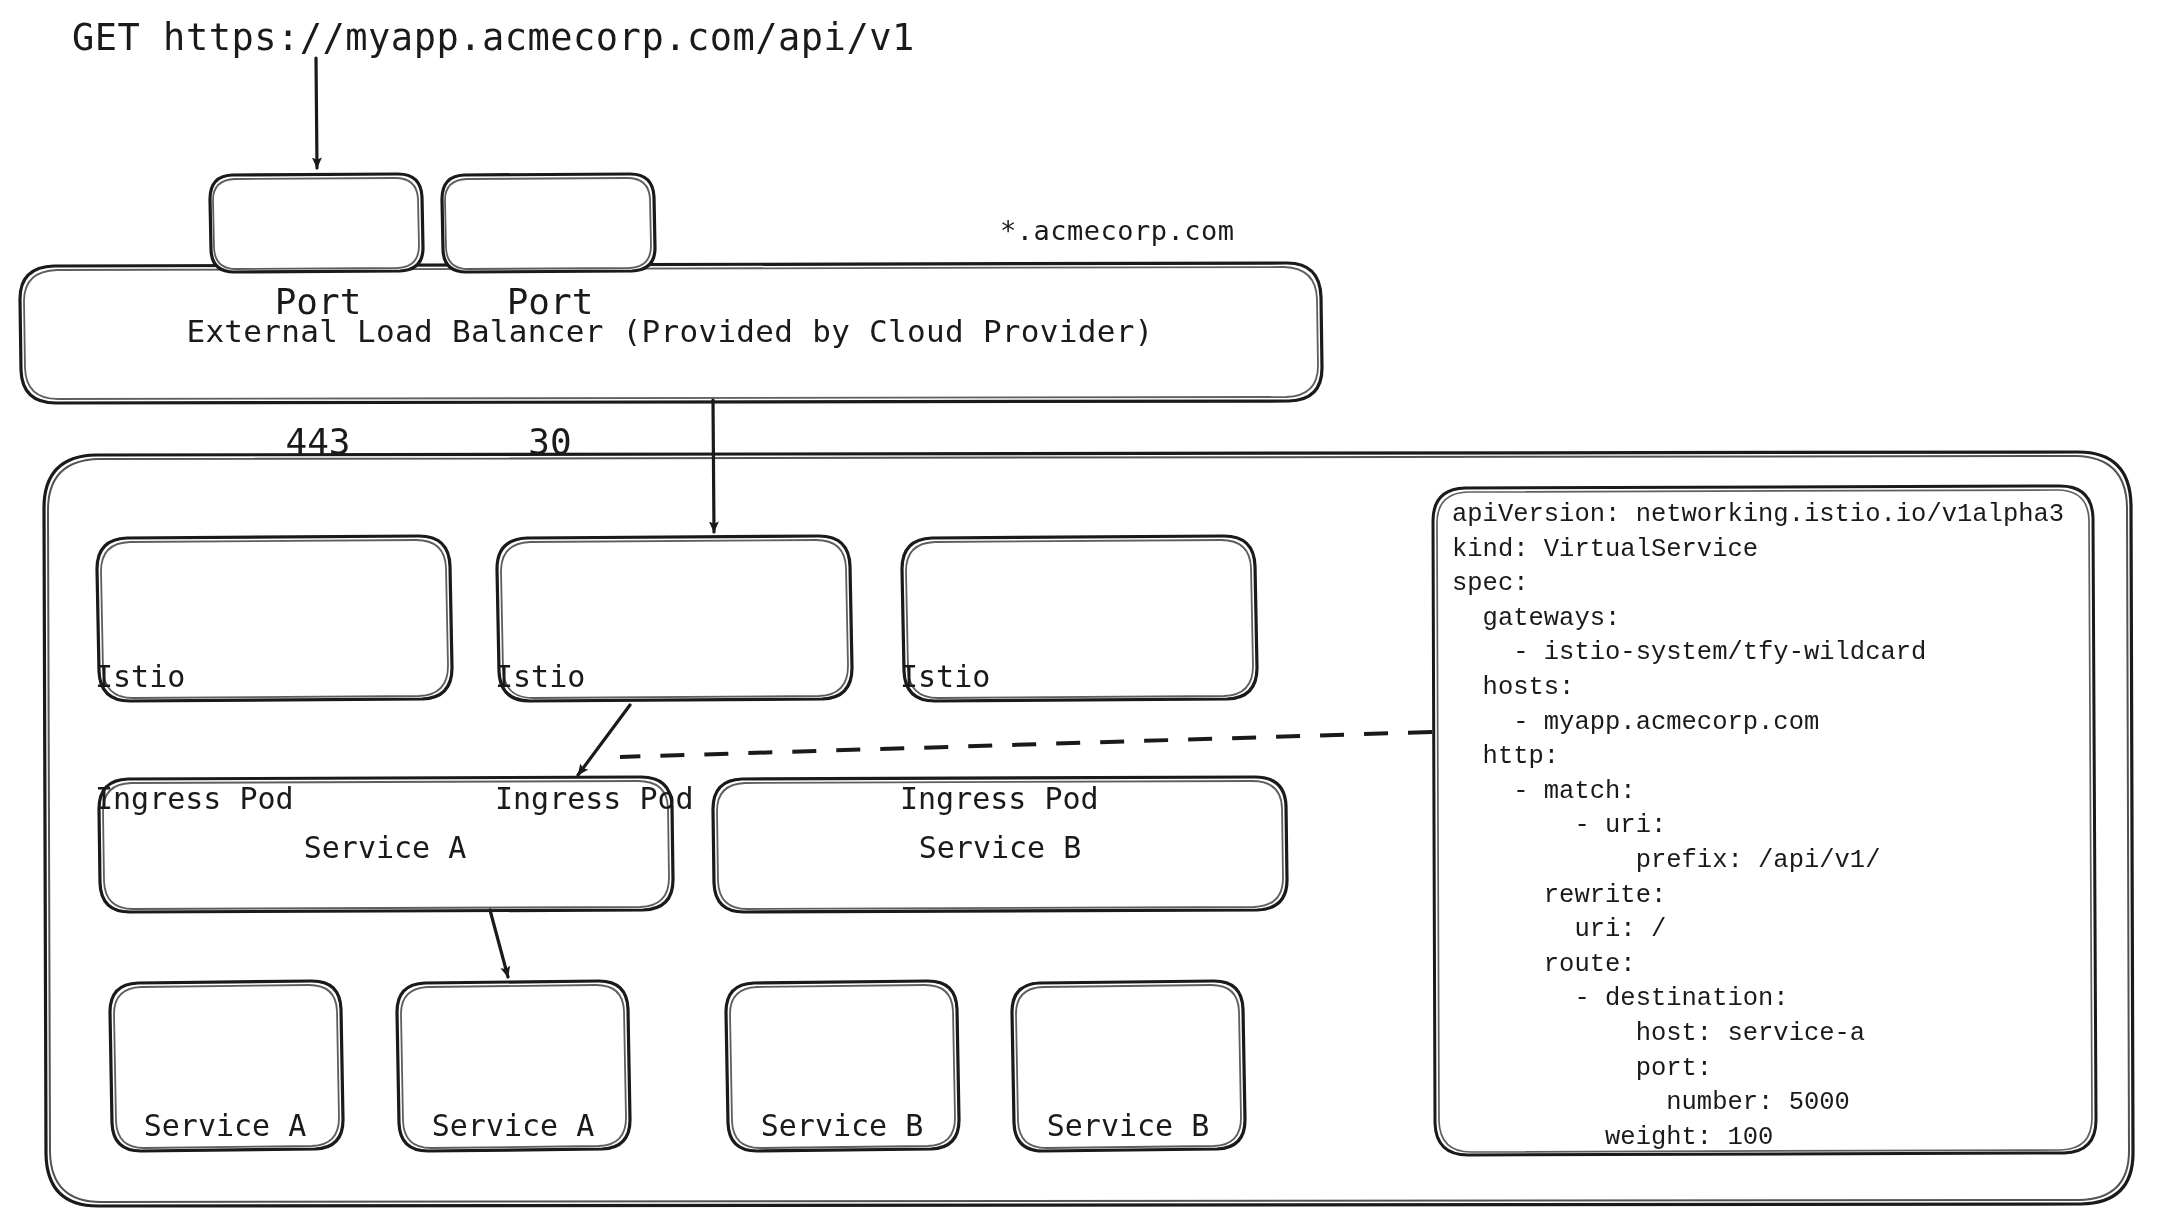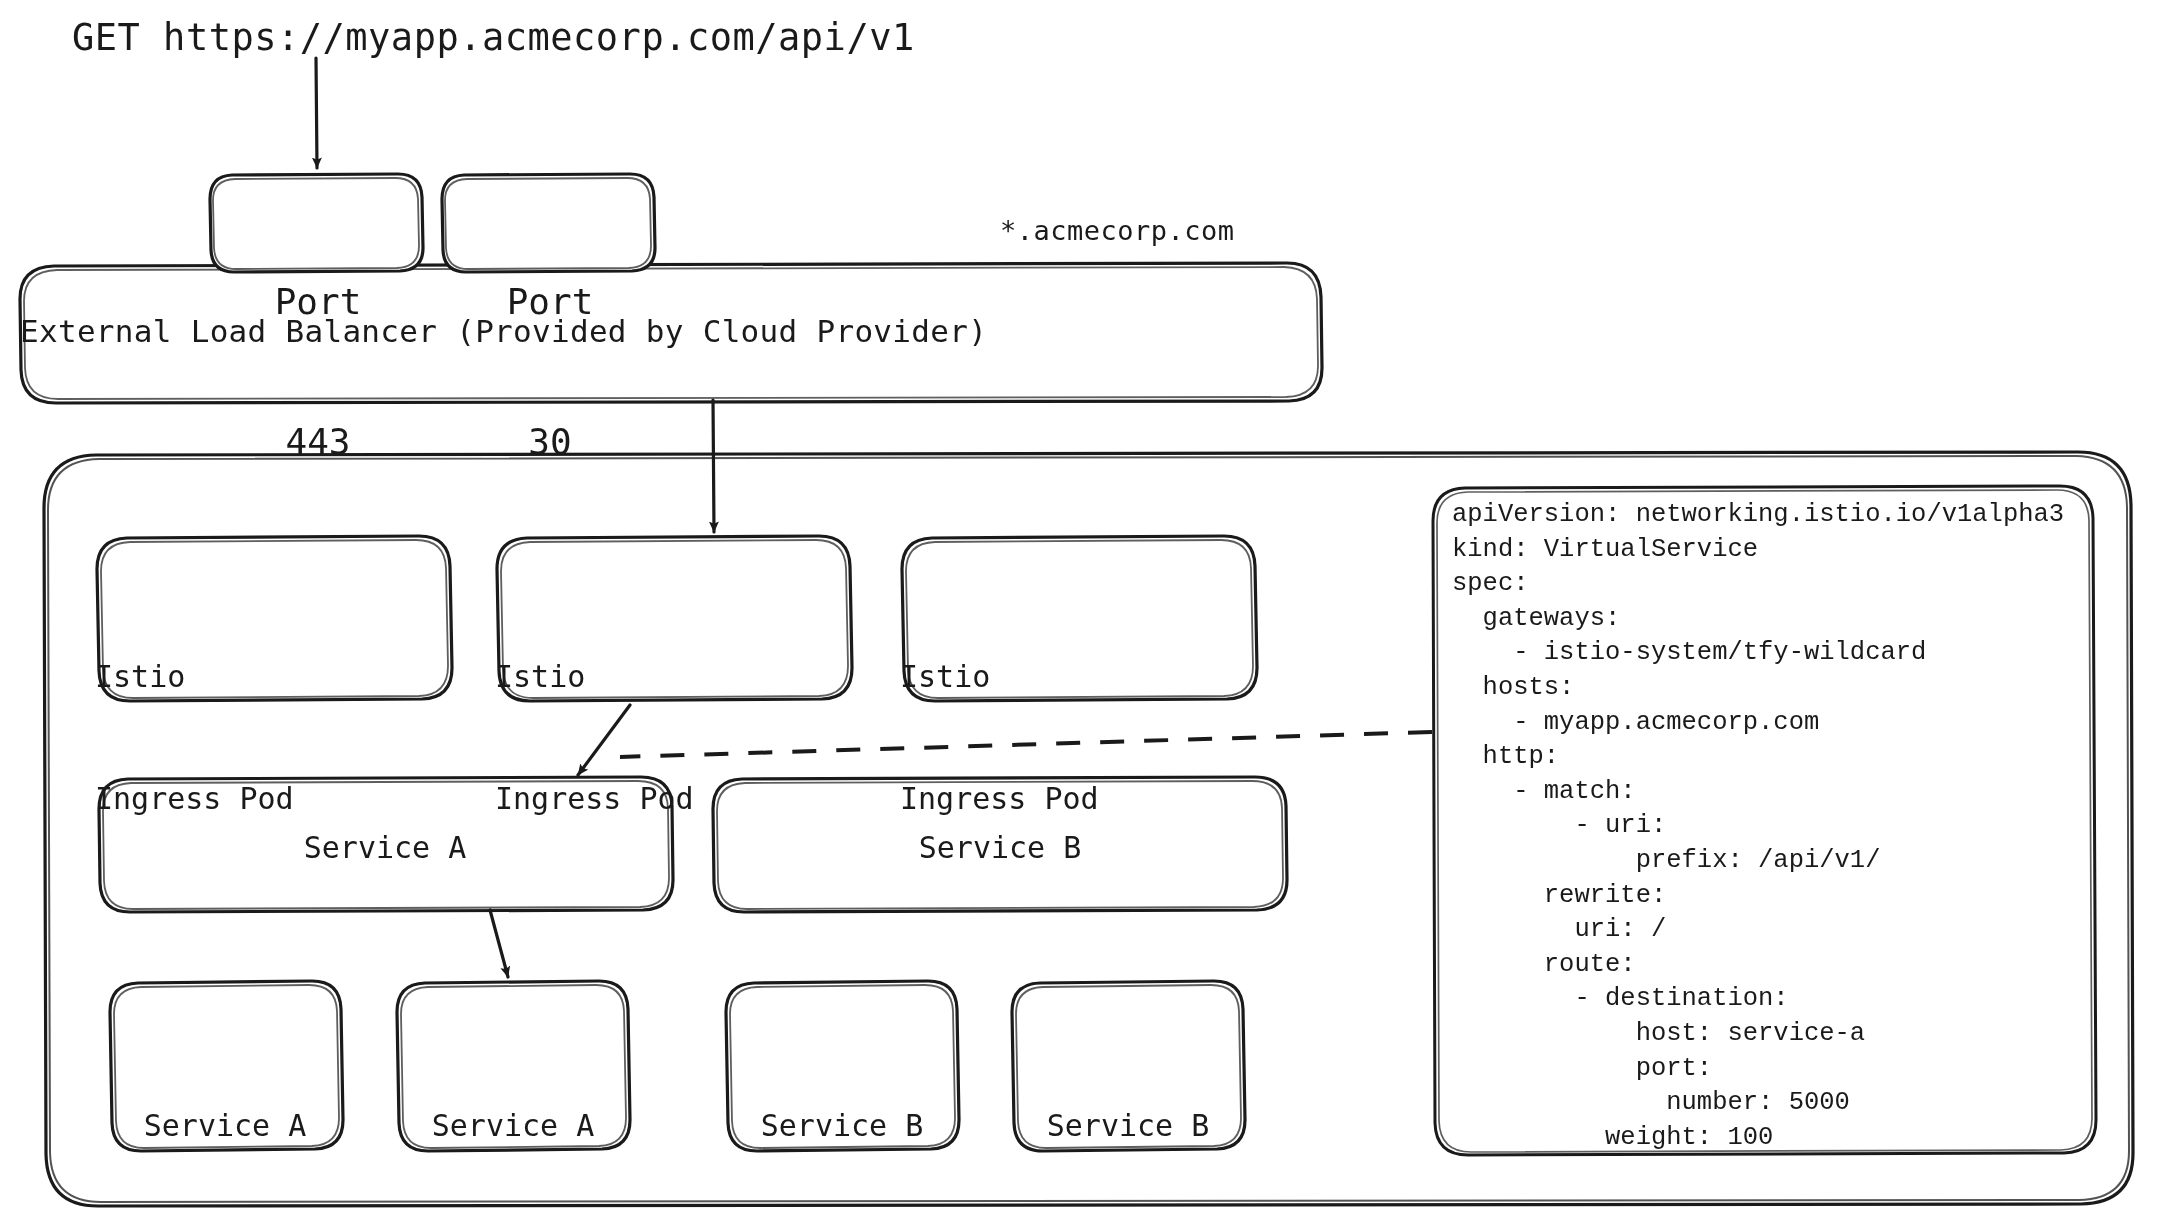--- a/index.html
+++ b/index.html
@@ -49,21 +49,21 @@
     line-height: 1.30;
   }
   .port443-text { left: 218px; top: 185px; width: 200px; }
   .port80-text  { left: 450px; top: 185px; width: 200px; }
 
   
   .lb-text {
     left: 20px;
     top: 313px;
     width: 1300px;
-    text-align: left;
+    text-align: center;
     font-size: 31px;
     letter-spacing: 0.3px;
   }
   
   .pod-text {
     font-size: 30px;
     line-height: 1.35;
   }
   .ingress1 { left: 95px;  top: 576px; width: 350px; }
   .ingress2 { left: 495px; top: 576px; width: 350px; }

